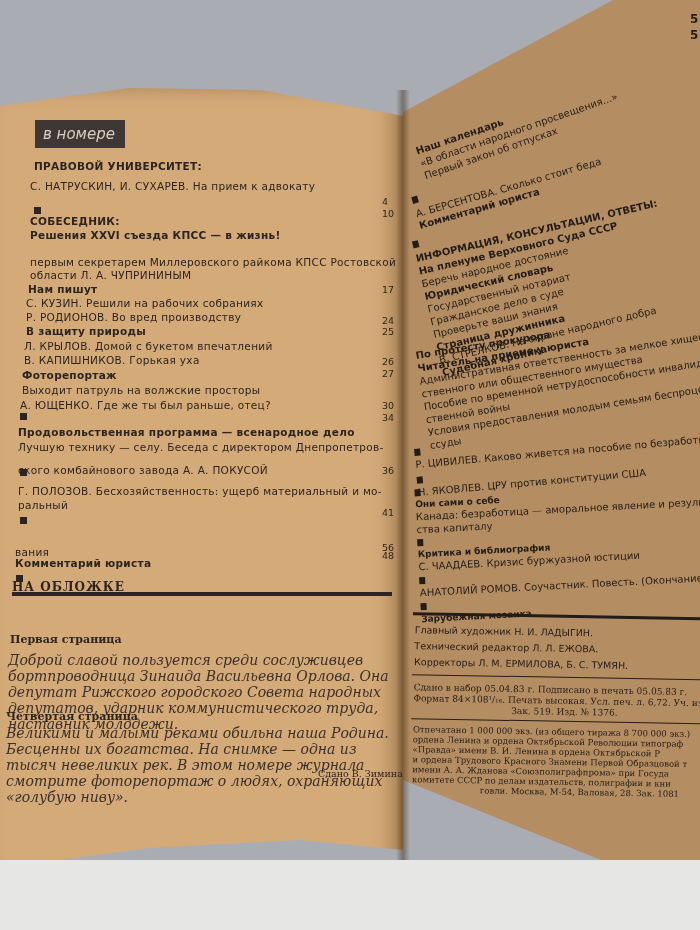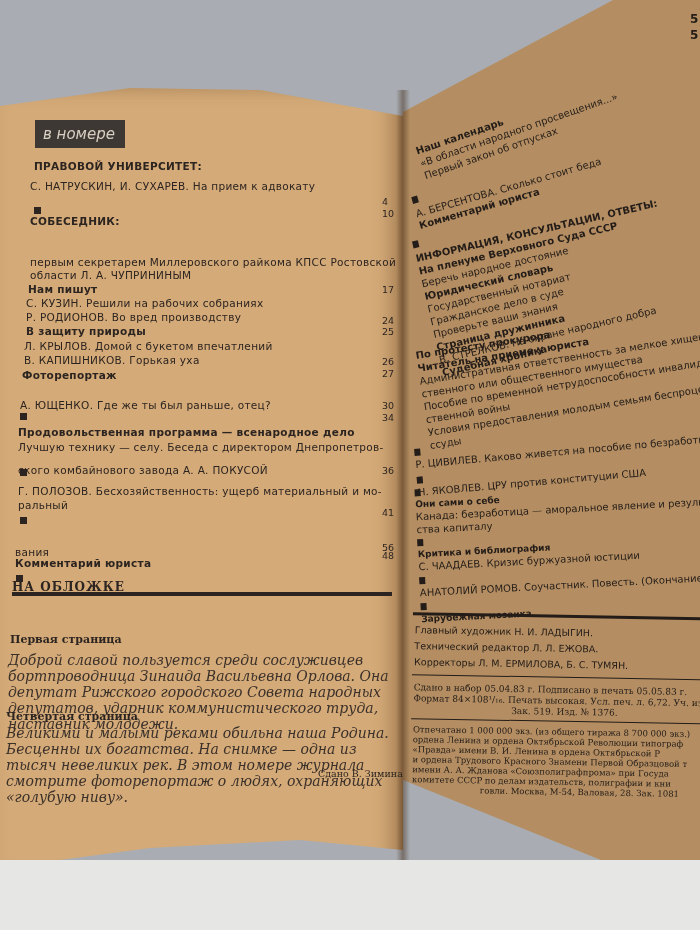--- a/index.html
+++ b/index.html
@@ -41,35 +41,37 @@
 
 <div class="lp">
   <div class="badge">в номере</div>
 
   <div class="toc-line toc-head" style="top:160px;left:34px">ПРАВОВОЙ УНИВЕРСИТЕТ:</div>
   <div class="toc-line" style="top:180px;left:30px">С. НАТРУСКИН, И. СУХАРЕВ. На прием к адвокату</div>
   <div class="pnum" style="top:196px">4</div>
   <div class="pnum" style="top:208px">10</div>
   <div class="sq" style="top:207px;left:34px"></div>
   <div class="toc-line toc-head" style="top:215px;left:30px">СОБЕСЕДНИК:</div>
+  <div class="toc-line toc-head" style="top:229px;left:30px">Решения XXVI съезда КПСС — в жизнь!</div>
   <div class="toc-line" style="top:256px;left:30px">первым секретарем Миллеровского райкома КПСС Ростовской</div>
   <div class="toc-line" style="top:269px;left:30px">области Л. А. ЧУПРИНИНЫМ</div>
   <div class="pnum" style="top:284px">17</div>
 
   <div class="toc-line toc-head" style="top:283px;left:28px">Нам пишут</div>
   <div class="toc-line" style="top:297px;left:26px">С. КУЗИН. Решили на рабочих собраниях</div>
   <div class="toc-line" style="top:311px;left:26px">Р. РОДИОНОВ. Во вред производству</div>
   <div class="pnum" style="top:315px">24</div>
   <div class="toc-line toc-head" style="top:325px;left:26px">В защиту природы</div>
   <div class="pnum" style="top:326px">25</div>
   <div class="toc-line" style="top:340px;left:24px">Л. КРЫЛОВ. Домой с букетом впечатлений</div>
   <div class="toc-line" style="top:354px;left:24px">В. КАПИШНИКОВ. Горькая уха</div>
   <div class="pnum" style="top:356px">26</div>
   <div class="toc-line toc-head" style="top:369px;left:22px">Фоторепортаж</div>
   <div class="pnum" style="top:368px">27</div>
+  <div class="toc-line" style="top:384px;left:22px">Выходит патруль на волжские просторы</div>
   <div class="toc-line" style="top:399px;left:20px">А. ЮЩЕНКО. Где же ты был раньше, отец?</div>
   <div class="pnum" style="top:400px">30</div>
   <div class="sq" style="top:413px"></div>
   <div class="pnum" style="top:412px">34</div>
 
   <div class="toc-line toc-head" style="top:426px">Продовольственная программа — всенародное дело</div>
   <div class="toc-line" style="top:441px">Лучшую технику — селу. Беседа с директором Днепропетров-</div>
   <div class="toc-line" style="top:464px">ского комбайнового завода А. А. ПОКУСОЙ</div>
   <div class="pnum" style="top:465px">36</div>
   <div class="sq" style="top:469px"></div>

